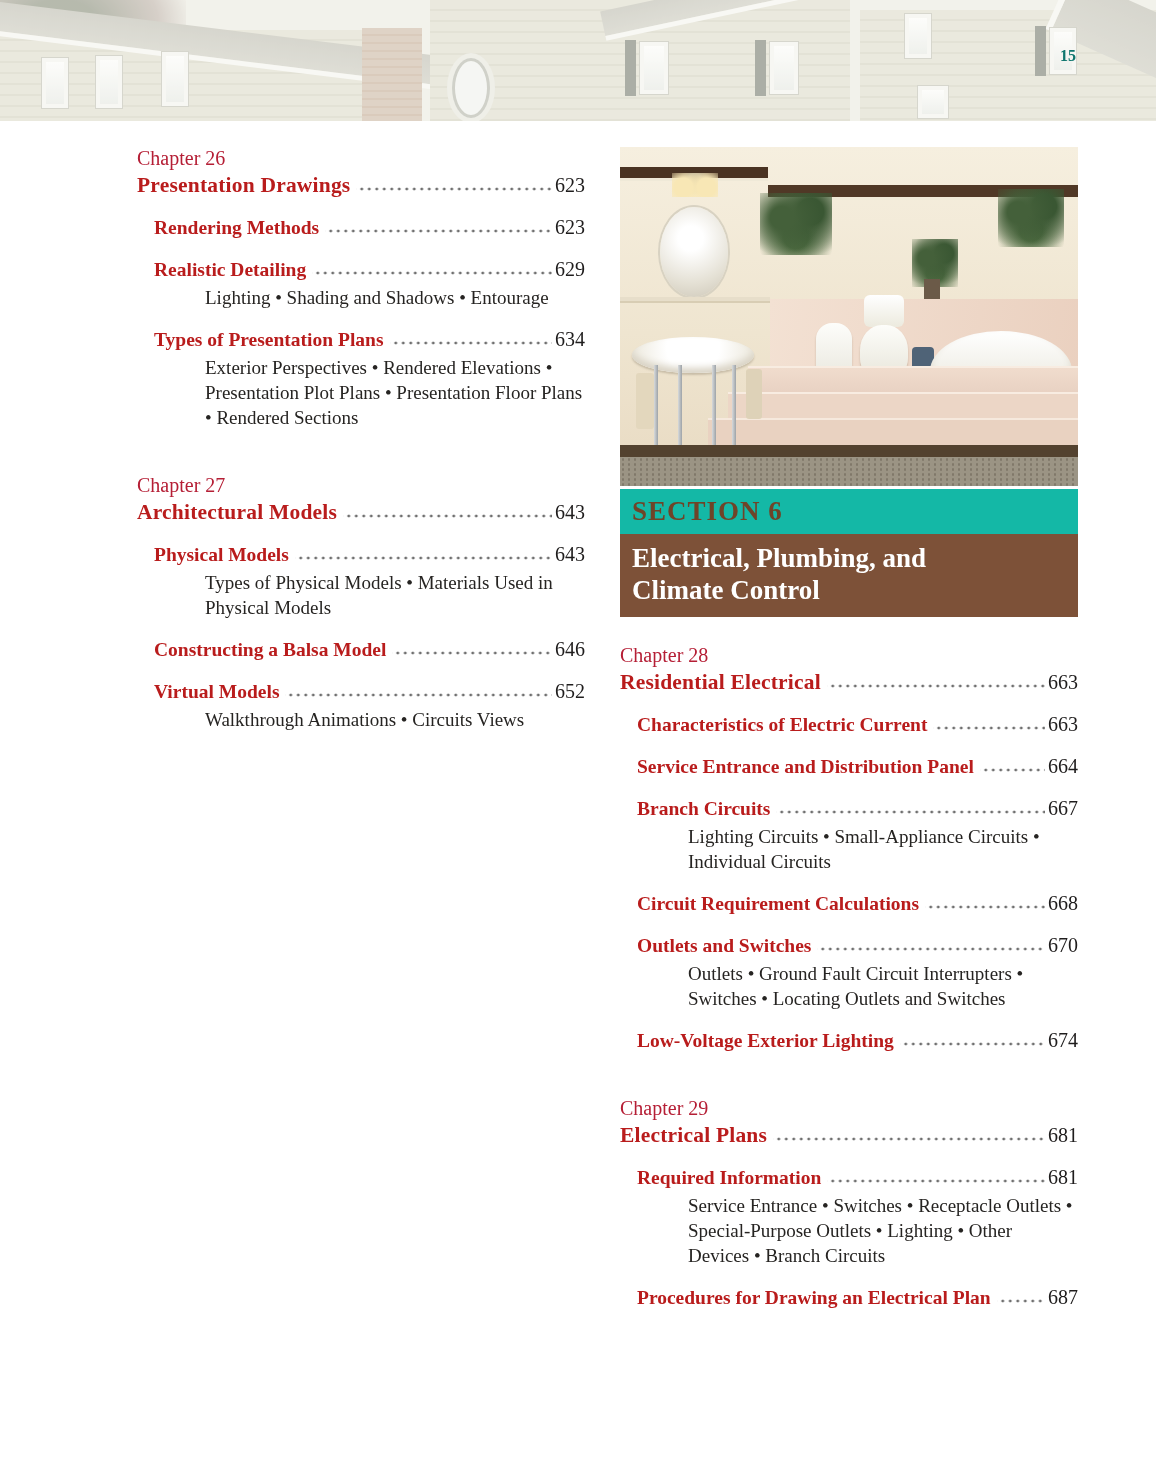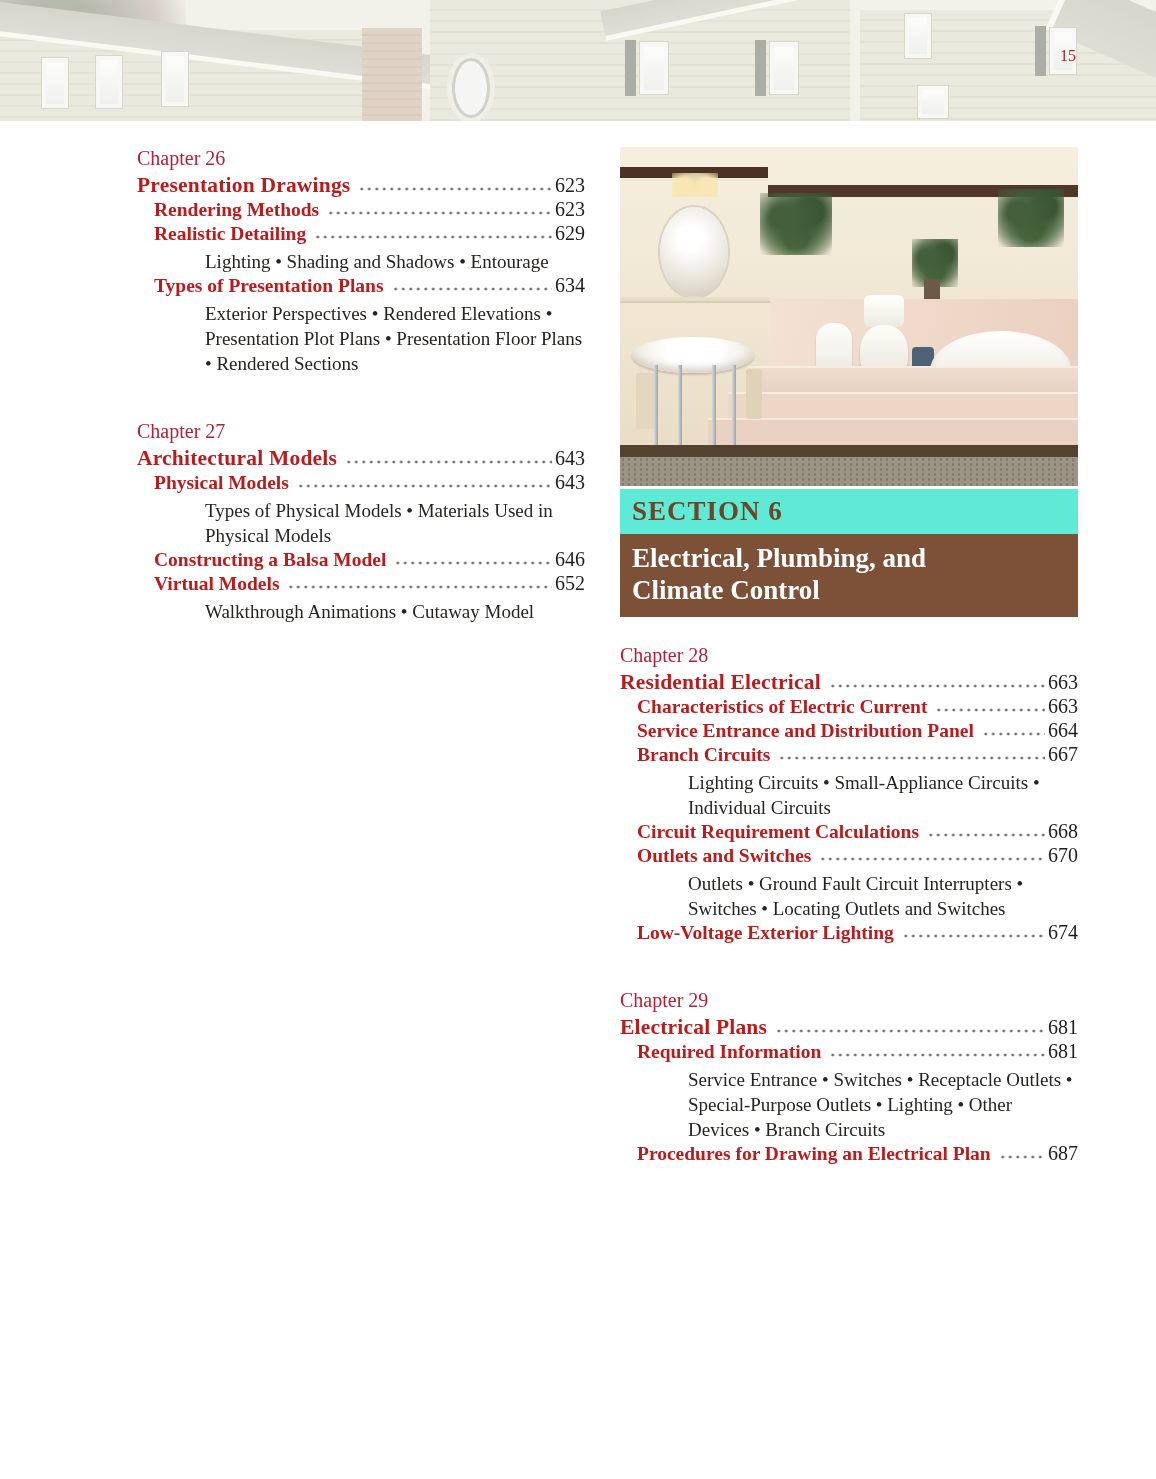--- a/index.html
+++ b/index.html
@@ -8,50 +8,50 @@
   .page { position:relative; width:1156px; height:1479px; background:#ffffff; overflow:hidden; }
 
   
   .banner { position:relative; height:121px; background:#e9e8dc; overflow:hidden; }
   .banner .art { position:absolute; }
   .siding { background:repeating-linear-gradient(180deg,#dbd9c6 0 9px,#cfcdb9 9px 11px); }
   .roofband { background:linear-gradient(#b9b8aa,#c7c6b8); }
   .win { position:absolute; background:linear-gradient(#fbfbf7,#e3e6df); border:4px solid #f2f2ea; box-shadow:0 0 0 1px #b9b9aa; }
   .shutter { position:absolute; width:11px; background:#6e7466; }
   .banner::after { content:""; position:absolute; inset:0; background:rgba(255,255,255,0.42); }
-  .pagenum { position:absolute; top:47px; right:80px; z-index:5; font-size:16px; font-weight:400; color:#b91c1c; }
+  .pagenum { position:absolute; top:47px; right:80px; z-index:5; font-size:16px; font-weight:700; color:#0f766e; }
 
   
   .content { display:flex; padding:26px 0 0 137px; }
   .col-left  { width:448px; margin-right:35px; }
   .col-right { width:458px; }
 
   
   .chapter { margin-top:44px; }
   .col-left  > .toccol > .chapter:first-child { margin-top:0; }
   #col-right-toc > .chapter:first-child { margin-top:27px; }
   .chapter-label { font-size:20px; line-height:23px; font-weight:400; color:#b51e35; }
-  .entry { display:flex; align-items:baseline; margin-top:0; }
+  .entry { display:flex; align-items:baseline; margin-top:18px; }
   .entry.title { margin-top:3px; }
   .entry .lbl { font-weight:700; color:#b91c1c; padding-right:3px; }
   .entry.title .lbl { font-size:21.5px; line-height:25px; letter-spacing:0.2px; }
   .entry.sub { padding-left:17px; }
   .entry.sub .lbl { font-size:19.5px; line-height:24px; }
   .dots { flex:1 1 auto; min-width:12px; height:6px; margin:0 3px;
           background-image:radial-gradient(circle,#6f6f6f 1.2px,transparent 1.7px);
           background-size:7.5px 4px; background-repeat:repeat-x;
           background-position:left 2px bottom 1px; }
   .pg { font-size:20px; white-space:nowrap; color:#1f1d1d; }
   .topics { margin:3px 0 0 0; padding-left:68px; font-size:19px; line-height:25px; color:#262422; }
 
   
   .photo { position:relative; width:458px; height:339px; overflow:hidden; margin-bottom:3px;
            background:linear-gradient(#f6efdf 0%,#efe5d0 55%,#e8dac2 100%); }
   .section-banner { width:458px; }
-  .kicker { background:#5eead4; color:#6f4428; font-size:27px; font-weight:700;
+  .kicker { background:#14b8a6; color:#6f4428; font-size:27px; font-weight:700;
             letter-spacing:1px; padding:7px 0 7px 12px; }
   .stitle { background:#7d5138; color:#ffffff; font-size:27px; line-height:32px;
             font-weight:700; padding:8px 12px 11px 12px; }
 
   
   .photo .p { position:absolute; }
   .trim1 { top:20px; left:0; width:148px; height:11px; background:#4a3322; box-shadow:0 3px 0 #efe9d8; }
   .trim2 { top:38px; left:148px; width:310px; height:12px; background:#503826; box-shadow:0 3px 0 #f1ead8; }
   .mirror { top:60px; left:40px; width:68px; height:90px; border-radius:50%;
             background:radial-gradient(circle at 45% 35%,#ffffff 18%,#e4e0d4 65%,#cfc9ba 95%);
@@ -184,21 +184,21 @@
     <span class="dots"></span>
     <span class="pg">646</span>
   </div>
 
   <div class="entry sub">
     <span class="lbl">Virtual Models</span>
     <span class="dots"></span>
     <span class="pg">652</span>
   </div>
 
-  <p class="topics">Walkthrough Animations • Cutaway Model</p>
+  <p class="topics">Walkthrough Animations • Circuits Views</p>
 </div>
   </div>
 </div>
     </section>
 
     <section class="col-right">
 
       <figure class="photo">
         <div class="p trim1"></div>
         <div class="p trim2"></div>

